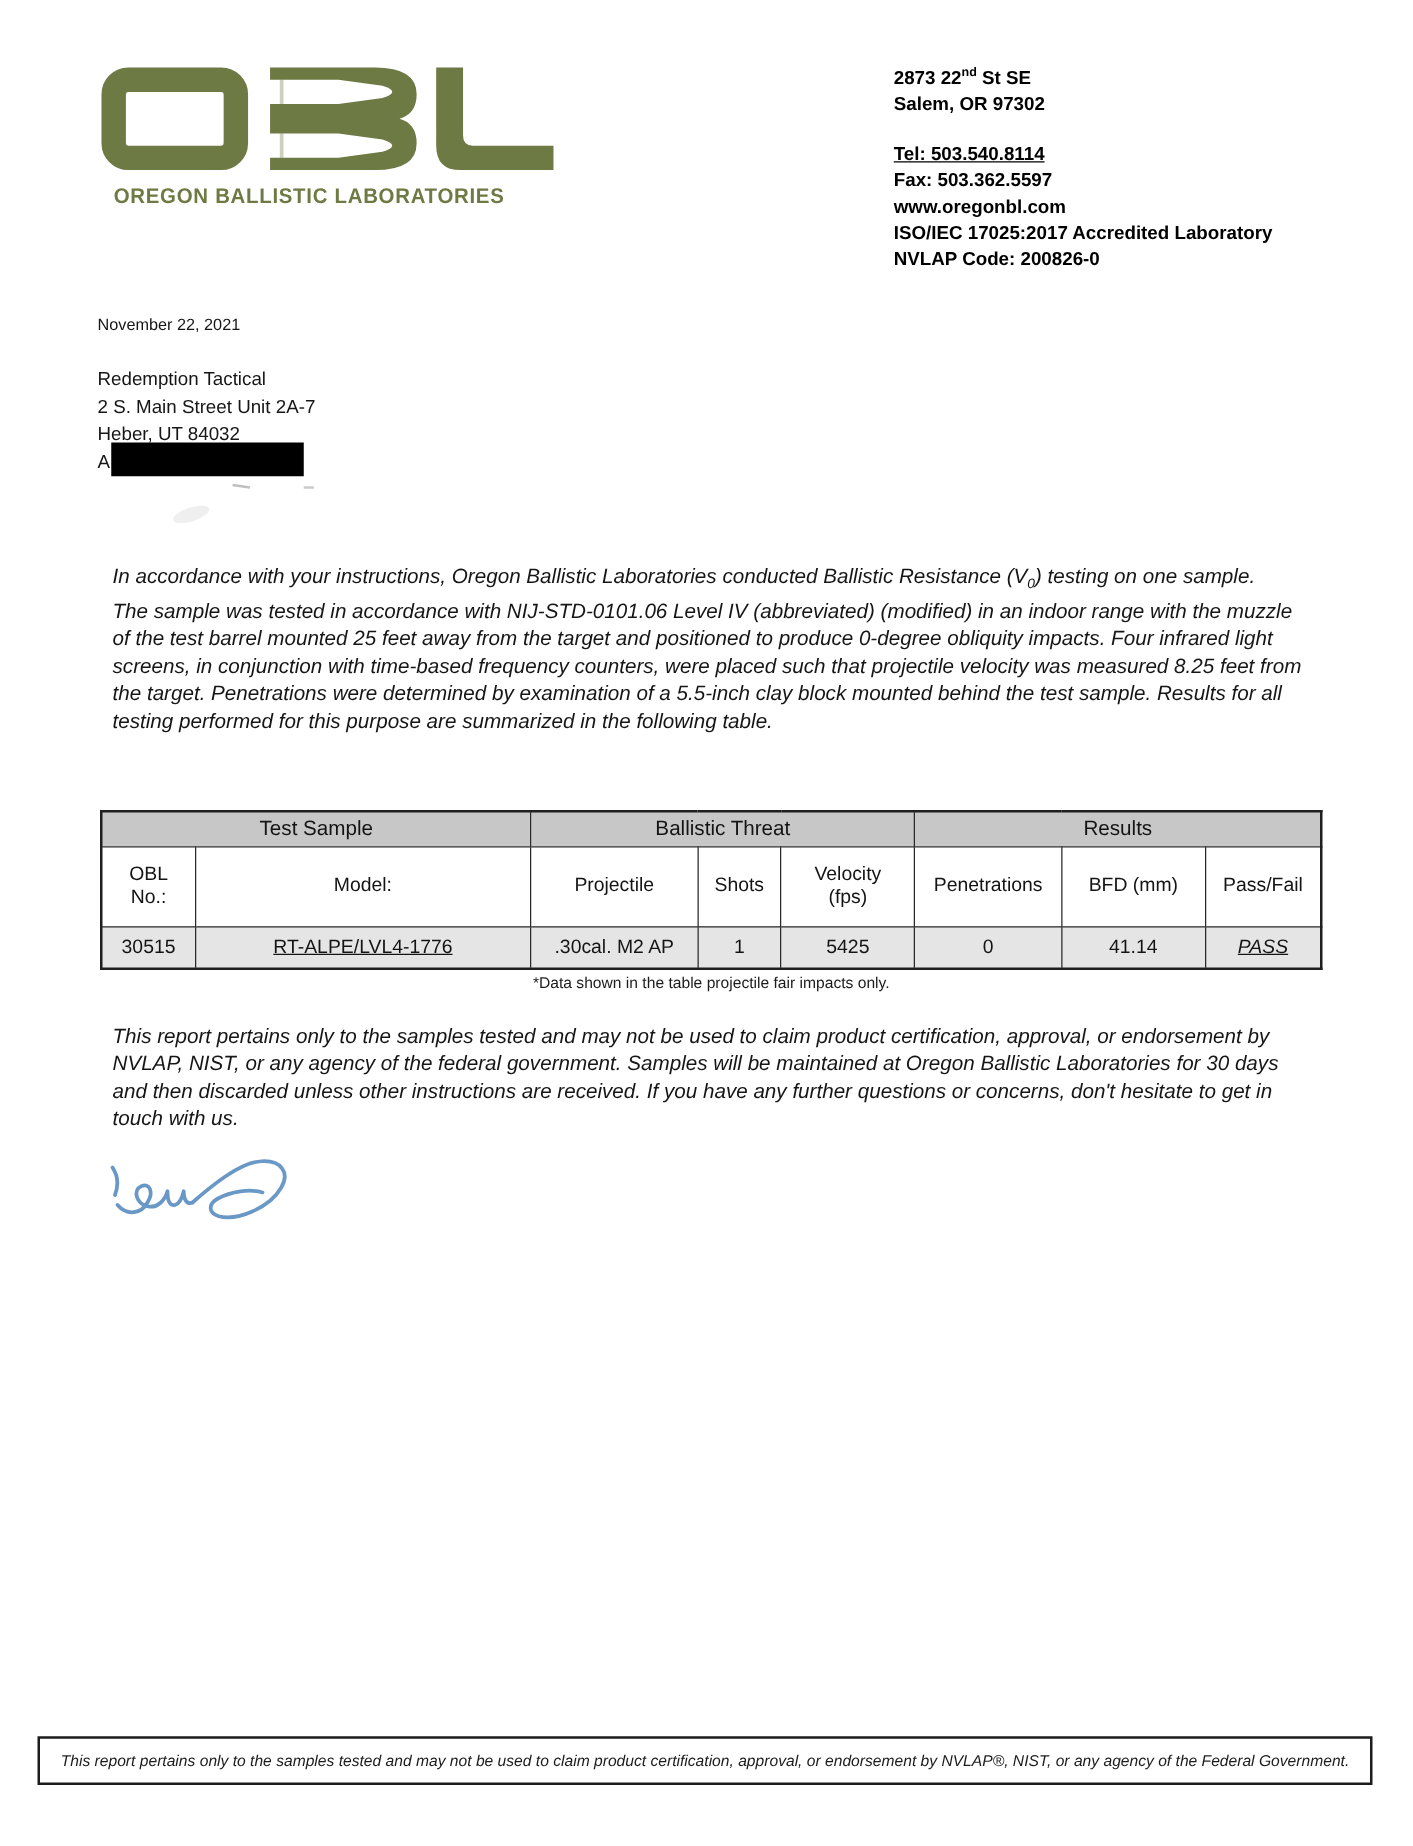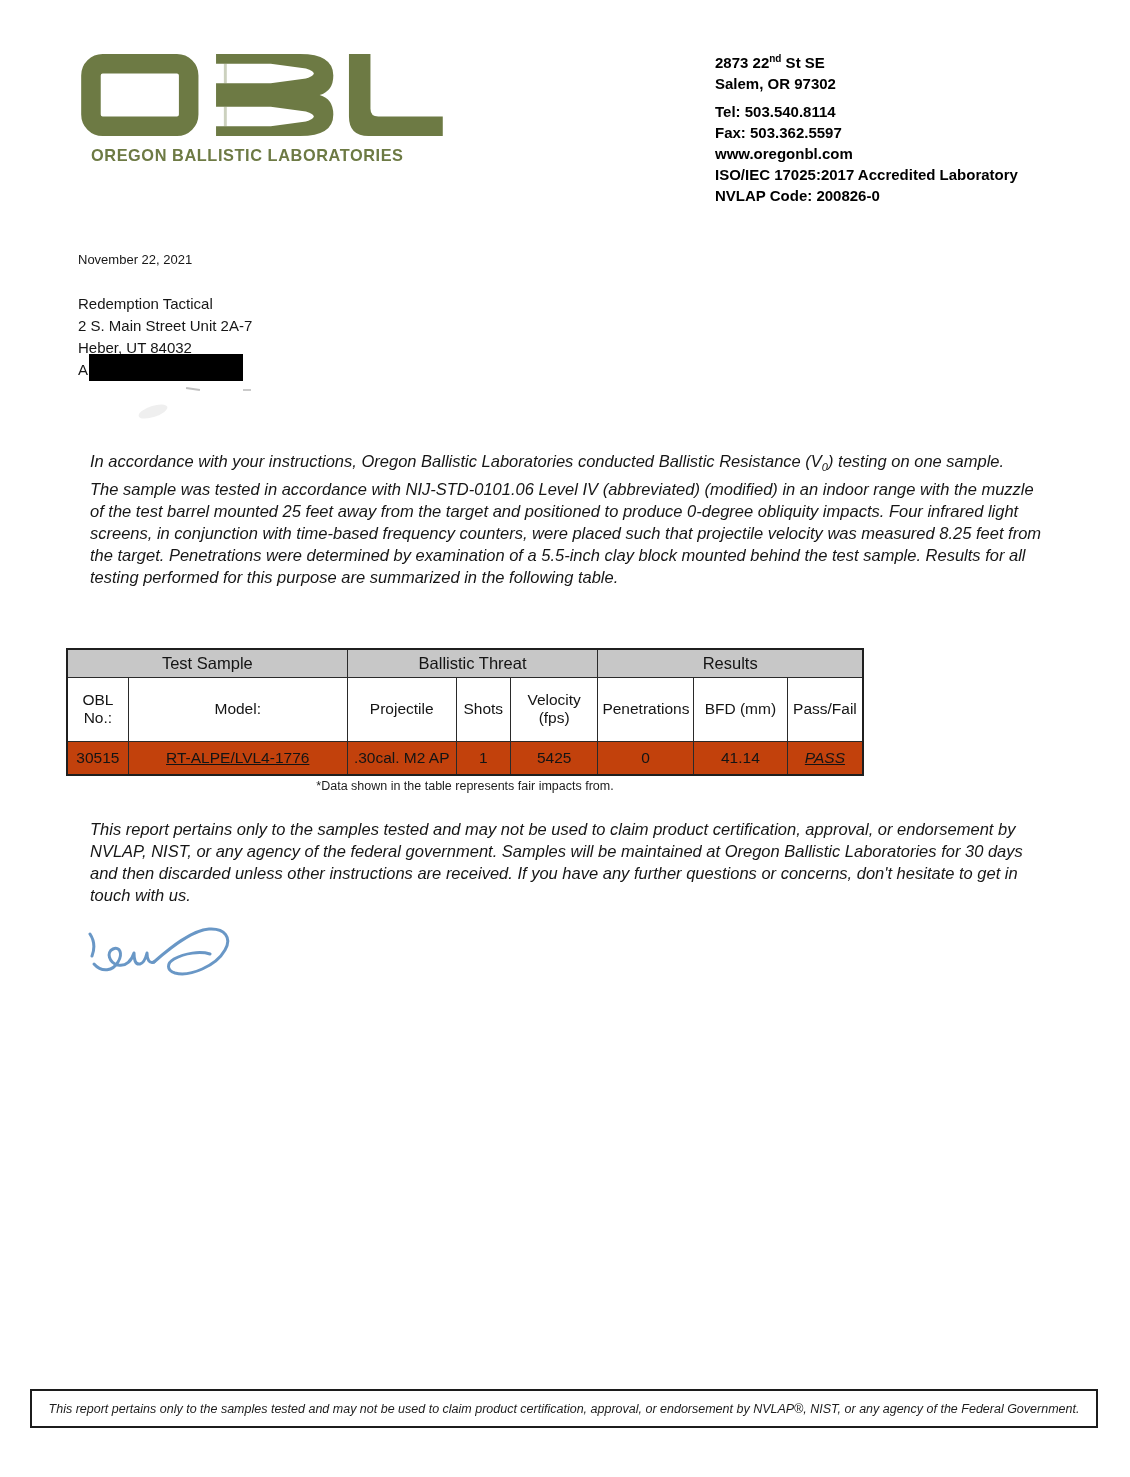--- a/index.html
+++ b/index.html
@@ -14,53 +14,53 @@
   .wordmark {
     margin-top:4px; margin-left:16px;
     font-size:17px; font-weight:bold; letter-spacing:0.6px;
     color:#6d7a44; transform:scaleX(0.96); transform-origin:left;
     white-space:nowrap;
   }
   .contact-block {
     position:absolute; left:715px; top:48px;
     color:#000000; font-weight:bold; font-size:15px; line-height:21px;
   }
-  .contact-block .gap { margin-top:7px; }
+  .contact-block .gap { margin-top:19px;text-decoration:underline; }
   .contact-block sup { font-size:10px; }
 
   
   .date-line { position:absolute; left:78px; top:252px; font-size:13px; }
   .recipient { position:absolute; left:78px; top:293px; font-size:15px; line-height:22px; }
   .redacted-line { position:relative; height:22px; }
   .redaction-box {
     position:absolute; left:11px; top:-5px; width:154px; height:27px;
     background:#000;
   }
   .artifact-a { position:absolute; left:186px; top:388px; width:14px; height:2px; background:#8a8a8a; opacity:.55; transform:rotate(8deg); }
   .artifact-b { position:absolute; left:243px; top:389px; width:8px; height:2px; background:#8a8a8a; opacity:.45; }
   .artifact-c { position:absolute; left:138px; top:406px; width:30px; height:11px; border-radius:50%; background:#9a9a9a; opacity:.16; transform:rotate(-18deg); }
 
   .body-text { position:absolute; left:90px; width:952px; font-size:16.5px; line-height:22px;font-style:italic; }
   .intro { top:450px; }
   .disclaimer { top:818px; }
   sub.vsub { font-size:11px; }
 
   
-  .table-wrap { position:absolute; left:66px; top:648px; width:798px; }
+  .table-wrap { position:absolute; left:80px; top:648px; width:978px; }
   table.results {
     width:100%; border-collapse:collapse; table-layout:fixed;
     border:2px solid #1f1f1f; font-size:15.5px; color:#141414;
   }
   table.results th, table.results td {
     border:1.5px solid #2a2a2a; text-align:center; vertical-align:middle;
     font-weight:normal; padding:2px 4px;
   }
   tr.group-row th { background:#c7c7c7; height:28px; font-size:16.5px; }
   tr.col-row th { background:#ffffff; height:64px; white-space:pre-line; }
-  tr.data-row td { background:#c2410c; height:34px; }
+  tr.data-row td { background:#e5e5e5; height:34px; }
   td.model-cell { text-align:left; padding-left:12px;text-decoration:underline; }
   td.pass-cell { font-weight:bold; font-style:italic; text-decoration:underline; }
   .footnote { text-align:center; font-size:12.5px; margin-top:3px; color:#1c1c1c; }
 
   
   .signature-svg { position:absolute; left:82px; top:920px; }
   .sig-block { position:absolute; left:78px; top:992px; font-size:16.5px; line-height:22px; }
   a.email-link { color:#2b28c6; text-decoration:underline; cursor:pointer; }
 
   
@@ -160,21 +160,21 @@
           <td class="model-cell">RT-ALPE/LVL4-1776</td>
           <td>.30cal. M2 AP</td>
           <td>1</td>
           <td>5425</td>
           <td>0</td>
           <td>41.14</td>
           <td class="pass-cell">PASS</td>
         </tr>
       </tbody>
     </table>
-    <div class="footnote">*Data shown in the table represents fair impacts from.</div>
+    <div class="footnote">*Data shown in the table projectile fair impacts only.</div>
   </div>
 
   <div class="body-text disclaimer">This report pertains only to the samples tested and may not be used to claim product certification, approval, or endorsement by NVLAP, NIST, or any agency of the federal government. Samples will be maintained at Oregon Ballistic Laboratories for 30 days and then discarded unless other instructions are received. If you have any further questions or concerns, don't hesitate to get in touch with us.</div>
 
   <svg class="signature-svg" width="170" height="72" viewBox="0 0 170 72" aria-hidden="true">
     <g fill="none" stroke="#5d8fc2" stroke-width="3" stroke-linecap="round" stroke-linejoin="round" opacity="0.92">
       <path d="M8,14 C12,20 13,28 10,36"></path>
       <path d="M12,44 C20,53 31,51 36,42 C41,34 38,26 31,29 C24,32 27,43 36,45 C44,47 50,40 52,33 C52,39 53,45 58,44 C62,43 64,37 65,33 C65,39 67,44 72,42"></path>
       <path d="M72,42 C88,28 110,10 127,9 C143,8 150,18 143,30 C134,46 108,57 93,53 C84,50 85,43 92,39 C103,33 118,31 128,34"></path>
     </g>

